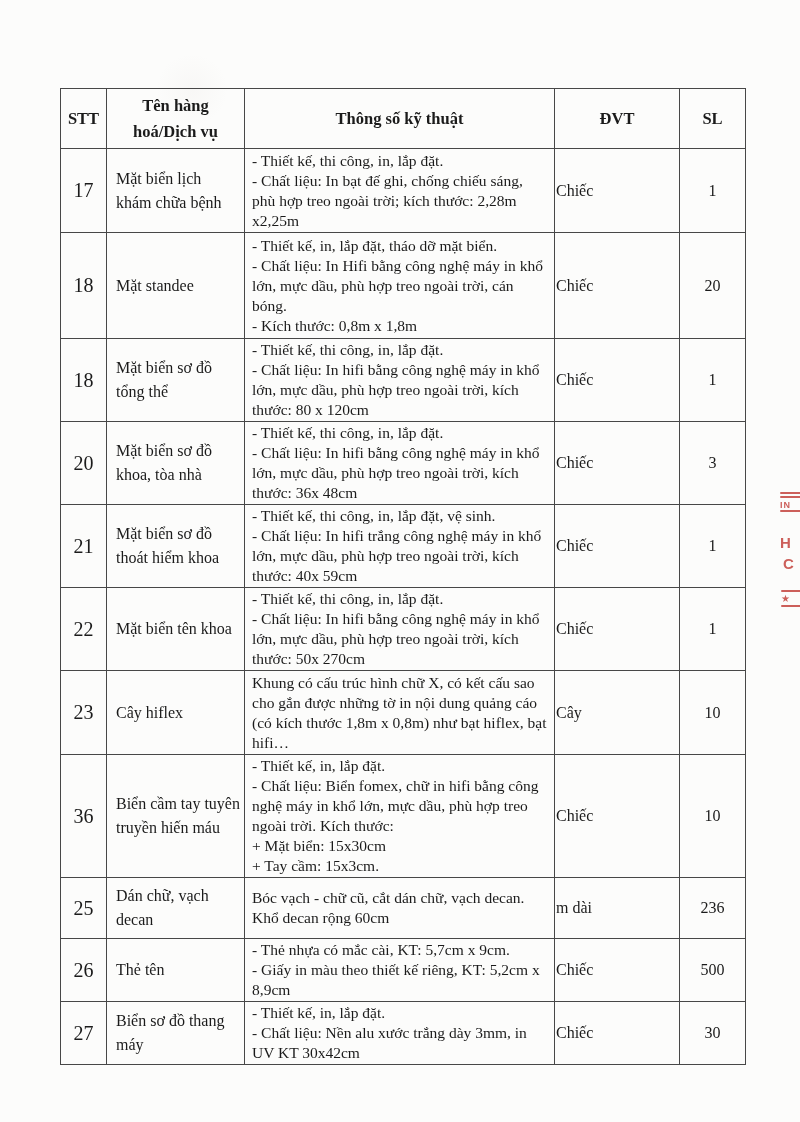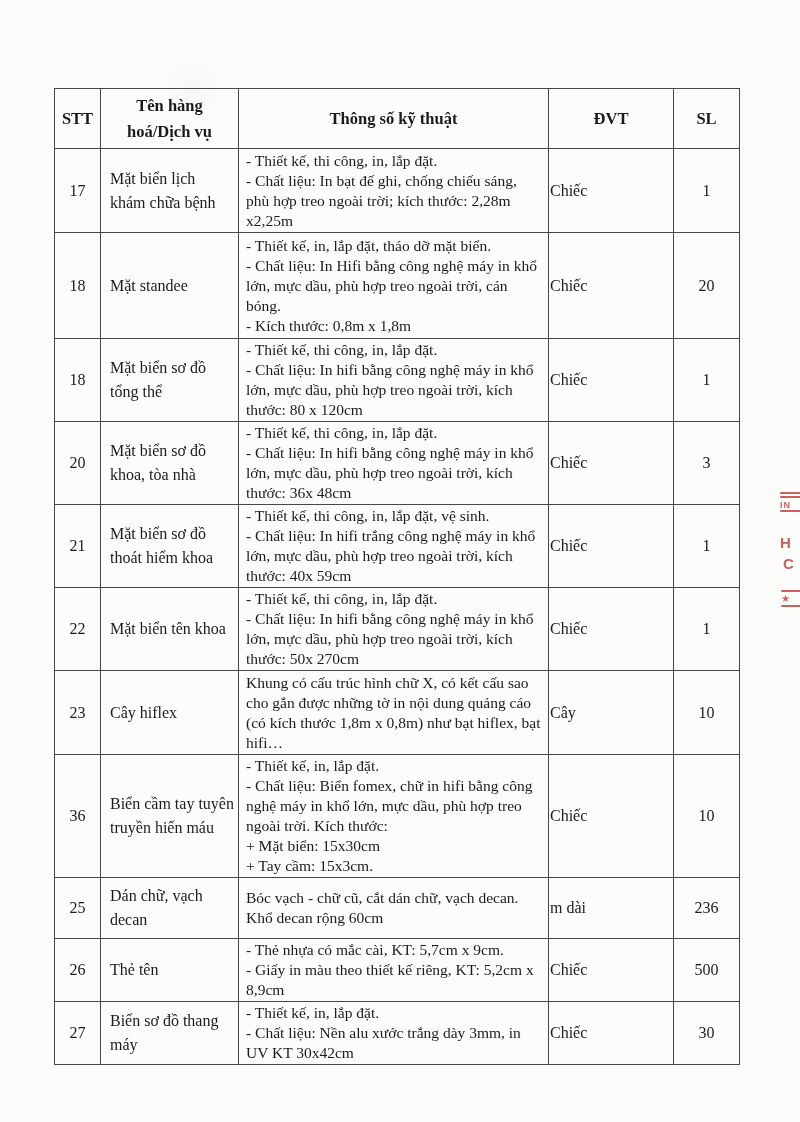--- a/index.html
+++ b/index.html
@@ -17,21 +17,21 @@
     font-family: "Liberation Serif", "DejaVu Serif", serif;
     color: #1b1b1b;
     background:
       radial-gradient(circle at 24% 8%, rgba(180,170,160,0.06), transparent 3%),
       #fcfcfb;
   }
 
   
   table.doc-table {
     position: absolute;
-    left: 54px;
+    left: 60px;
     top: 88px;
     width: 685px;
     border-collapse: collapse;
     table-layout: fixed;
     padding-left: 20px;
   }
   .doc-table td, .doc-table th {
     border: 1.5px solid #474747;
     vertical-align: middle;
     overflow: hidden;
@@ -39,21 +39,21 @@
   .doc-table thead th {
     font-weight: bold;
     font-size: 16.5px;
     text-align: center;
     white-space: pre-line;
     line-height: 26px;
     padding: 2px 2px;
   }
   .c-stt {
     text-align: center;
-    font-size: 16px;
+    font-size: 20px;
   }
   .c-name {
     font-size: 16px;
     line-height: 24px;
     padding: 2px 4px 2px 9px;
     white-space: normal;
     font-family: Liberation Serif, serif;
   }
   .c-spec {
     font-size: 15.5px;

